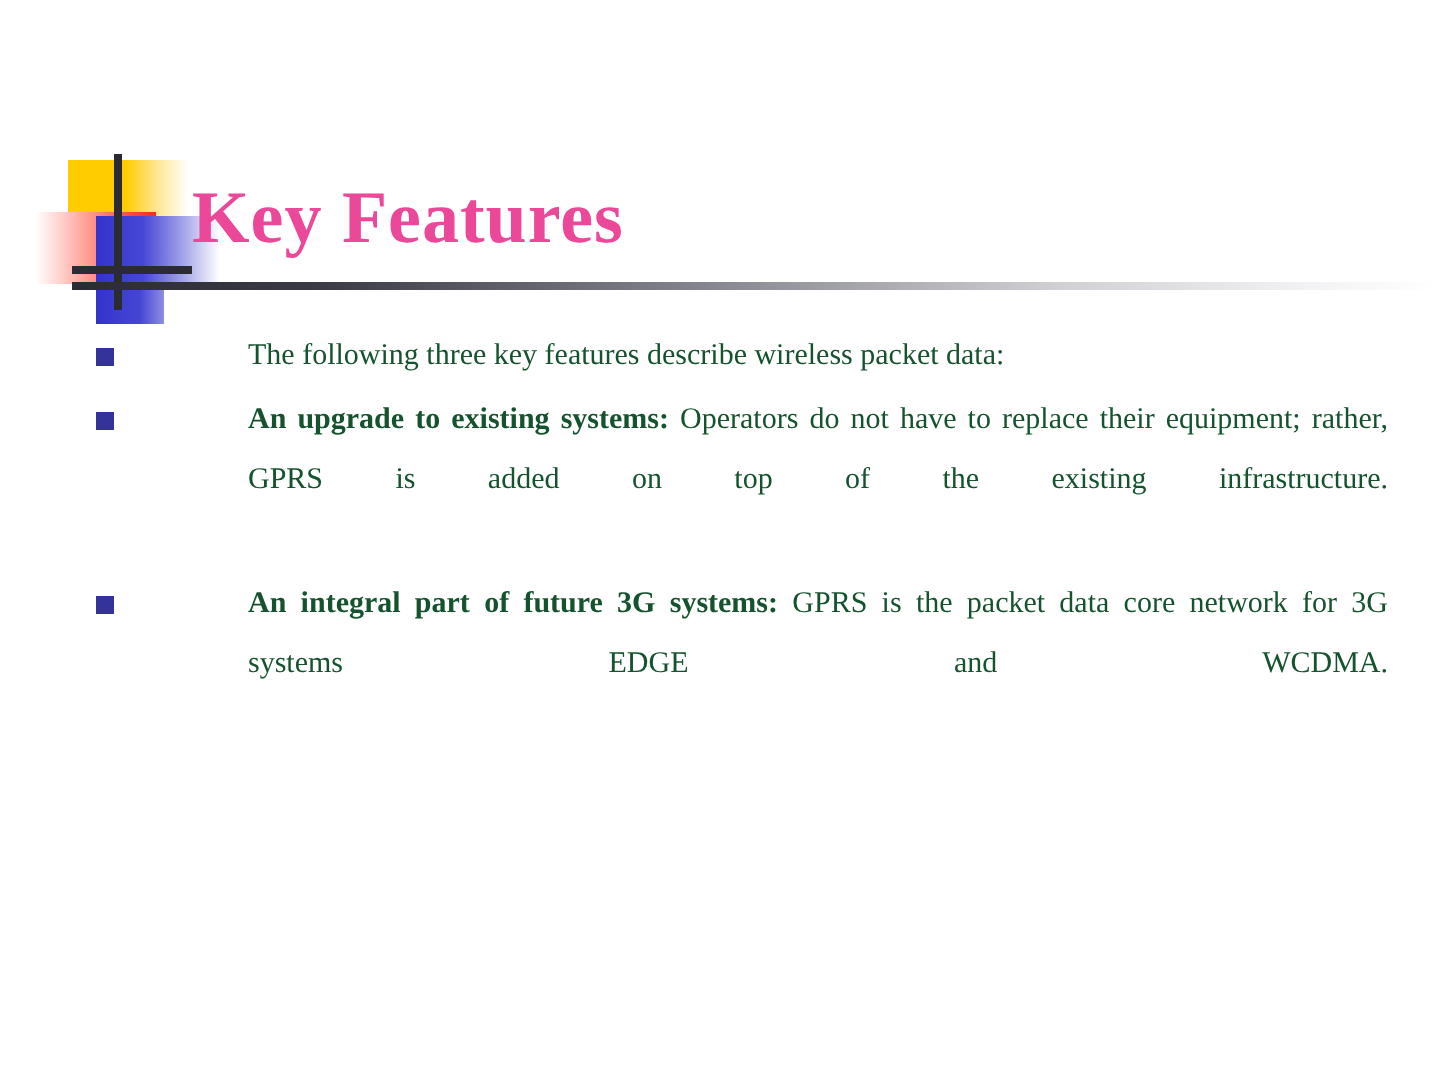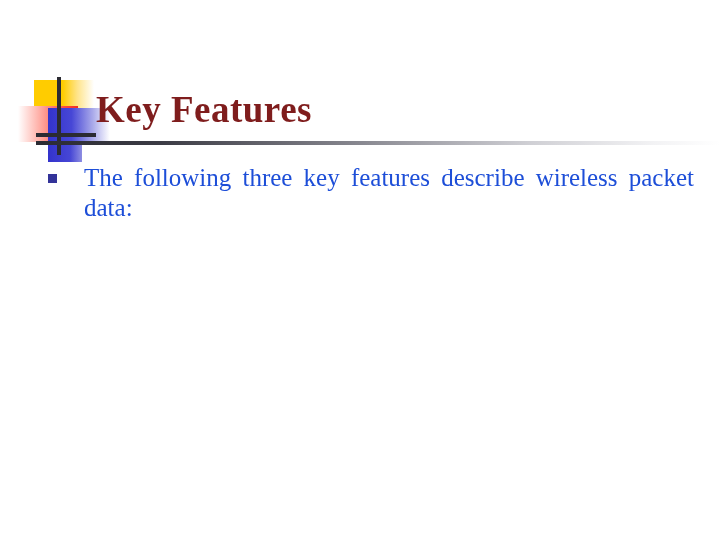--- a/index.html
+++ b/index.html
@@ -78,21 +78,21 @@
     background: #2b2b33;
   }
 
   
   #title {
     position: absolute;
     left: 96px;
     top: 88px;
     font-size: 37px;
     font-weight: bold;
-    color: #7f1d1d;
+    color: #ec4899;
     letter-spacing: 0.5px;
     white-space: nowrap;
   }
 
   
   #title-rule {
     position: absolute;
     left: 36px;
     top: 141px;
     width: 684px;
@@ -114,25 +114,26 @@
   }
   .bullet-marker {
     position: absolute;
     left: 4px;
     top: 11px;
     width: 9px;
     height: 9px;
     background: #333399;
   }
   .bullet-text {
-    font-size: 25px;
+    font-size: 15px;
     line-height: 30px;
-    color: #1d4ed8;
+    color: #14532d;
     text-align: justify;
     text-justify: inter-word;
+    margin-left: 40px;
   }
   .bullet-text b {
     font-weight: bold;
   }
   
   .bullet-text::after {
     content: "";
     display: inline-block;
     width: 100%;
   }
@@ -159,17 +160,25 @@
   <div id="title-rule"></div>
 
   <div id="body">
 
     <div class="bullet-row">
       <span class="bullet-marker"></span>
       <div class="bullet-text no-stretch"><b></b><span>The following three key features describe wireless packet data:</span></div>
     </div>
 
 
+    <div class="bullet-row">
+      <span class="bullet-marker"></span>
+      <div class="bullet-text"><b>An upgrade to existing systems:</b><span> Operators do not have to replace their equipment; rather, GPRS is added on top of the existing infrastructure.</span></div>
+    </div>
 
+    <div class="bullet-row">
+      <span class="bullet-marker"></span>
+      <div class="bullet-text"><b>An integral part of future 3G systems:</b><span> GPRS is the packet data core network for 3G systems EDGE and WCDMA.</span></div>
+    </div>
 
   </div>
 
 </div>
 
 </body></html>

